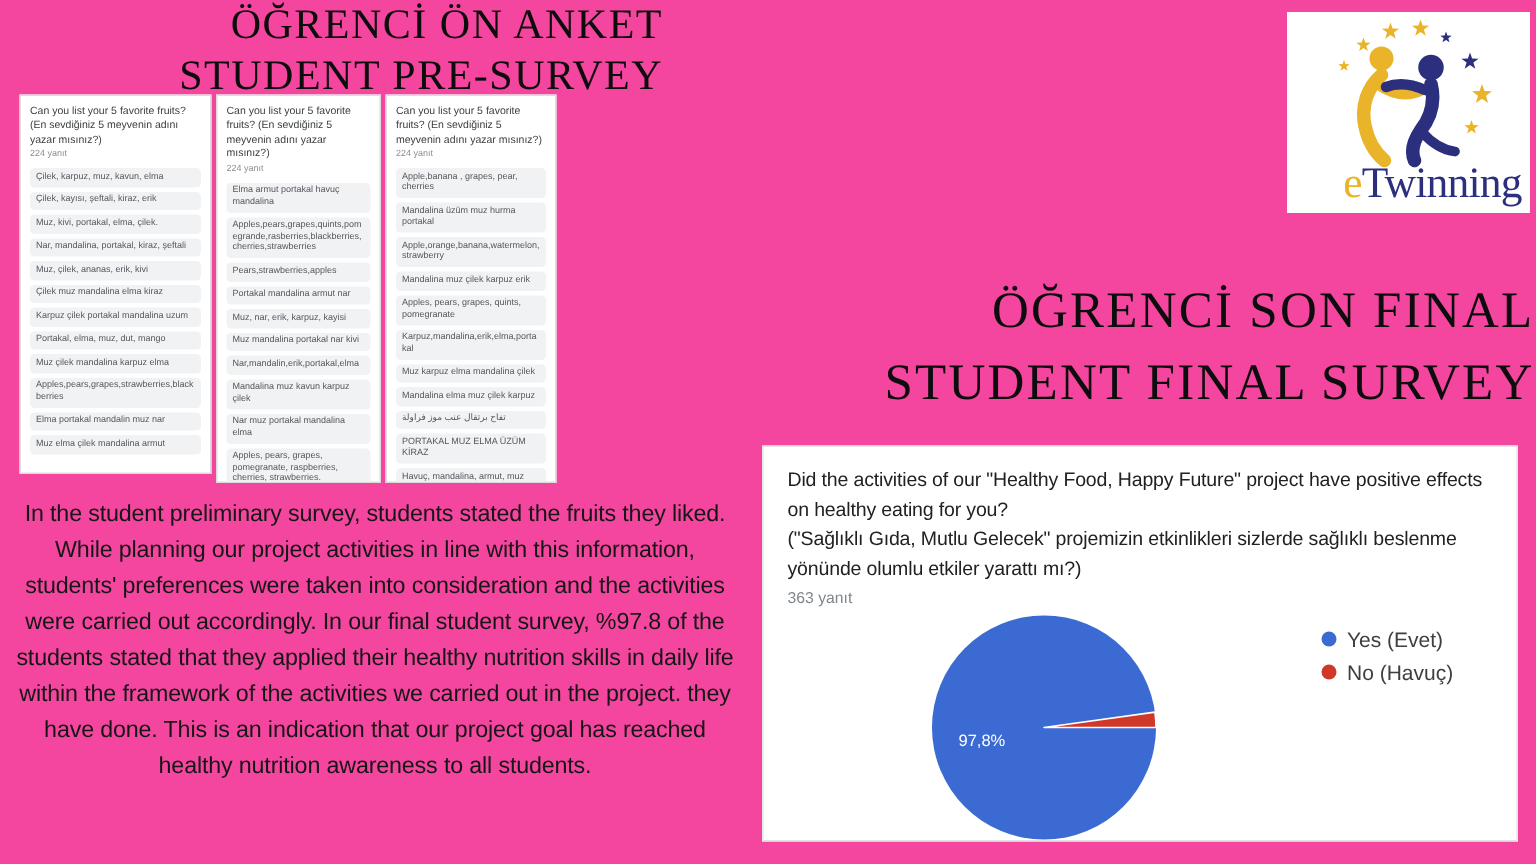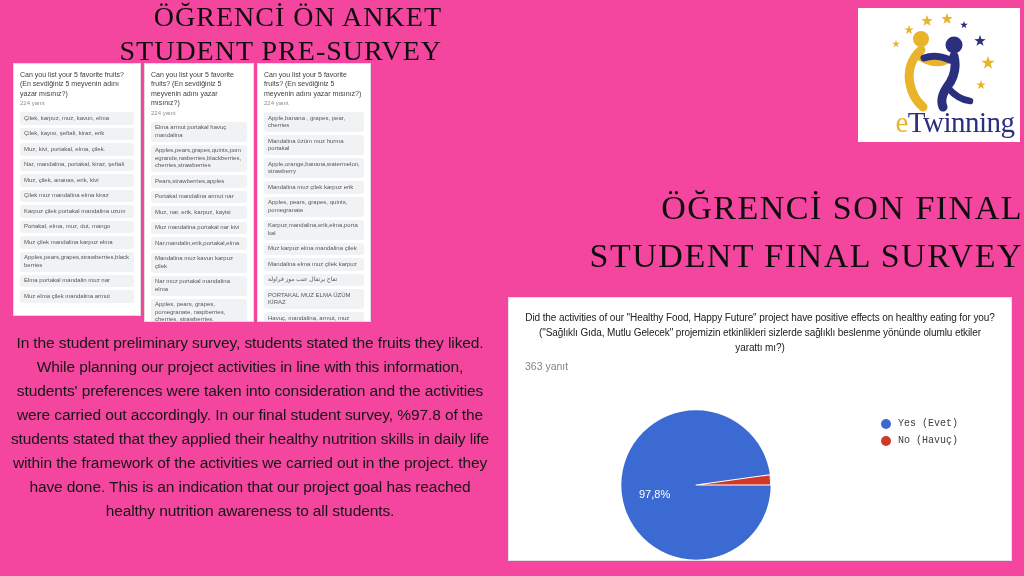--- a/index.html
+++ b/index.html
@@ -21,28 +21,28 @@
   .answer-row { background:#f1f2f3; border-radius:3px; padding:2.5px 4px; margin-bottom:3px;
     font-size:6px; line-height:1.25; color:#55585c; overflow-wrap:anywhere; }
 
   .logo-box { position:absolute; left:858px; top:8px; width:162px; height:134px; background:#ffffff; }
   .logo-wordmark { position:absolute; left:0; bottom:3px; width:100%; text-align:center;
     font-family:"Liberation Serif", serif; font-size:29px; letter-spacing:-0.5px; color:#2b2f7d;padding-left:32px; }
   .logo-wordmark .e-gold { color:#e9b32a; }
 
   .panel { position:absolute; left:508px; top:297px; width:504px; height:264px;
     background:#ffffff; border:1px solid #e3e3e3; padding:12px 16px; }
-  .panel-q { font-size:10px; line-height:1.5; color:#202124; letter-spacing:-0.1px;text-align:center; }
+  .panel-q { font-size:13px; line-height:1.5; color:#202124; letter-spacing:-0.1px; }
   .panel-count { font-size:10.5px; color:#80868b; margin-top:5px; }
   .pie-wrap { position:absolute; left:110px; top:110px; width:154px; height:154px; }
   .pie-label { position:absolute; left:130px; top:190px; font-size:11px; color:#ffffff; }
   .legend { position:absolute; left:372px; top:120px; }
   .legend-item { display:flex; align-items:center; margin-bottom:6px; }
   .legend-dot { width:10px; height:10px; border-radius:50%; margin-right:7px; flex:0 0 auto; }
-  .legend-label { font-size:10px; color:#3c4043;font-family:Liberation Mono, monospace; }
+  .legend-label { font-size:14px; color:#3c4043; }
 
   .summary { position:absolute; left:8px; top:331px; width:484px; text-align:center;
     font-size:15.5px; line-height:24px; font-weight:400; color:#161616; letter-spacing:-0.1px; }
 </style>
 </head>
 <body>
 
 <div class="serif-title title-pre">
   <div>ÖĞRENCİ ÖN ANKET</div>
   <div>STUDENT PRE-SURVEY</div>

